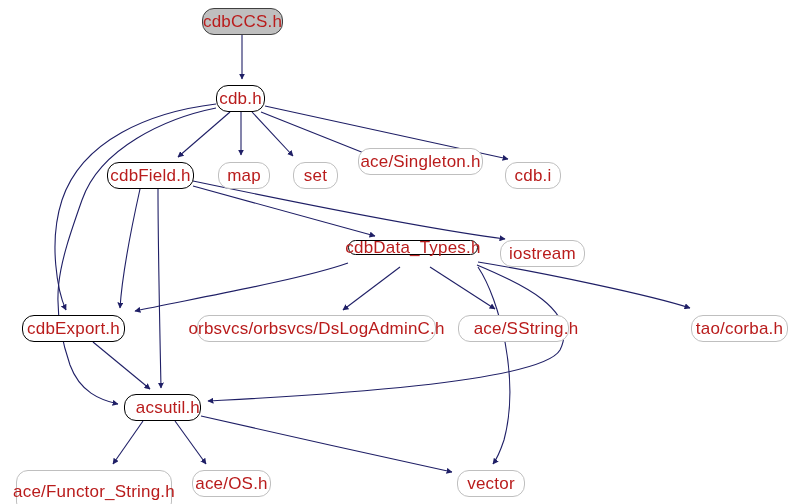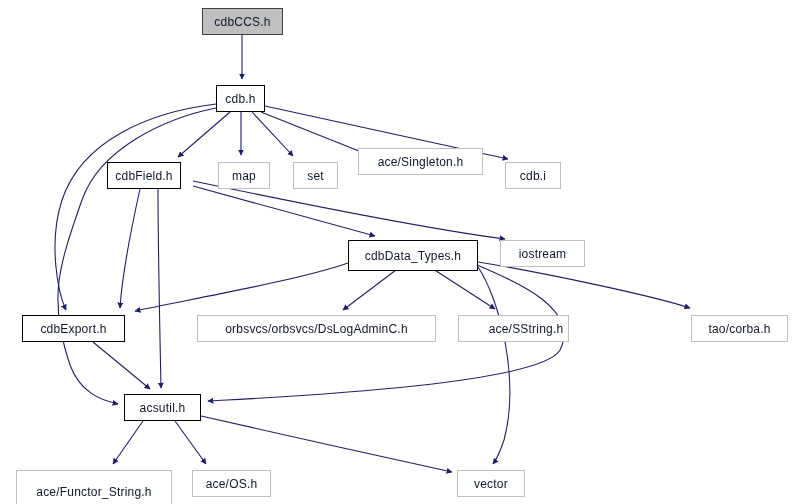--- a/index.html
+++ b/index.html
@@ -2,22 +2,22 @@
 <html><head>
 <meta charset="utf-8">
 <style>
   html,body{margin:0;padding:0;background:#ffffff;}
   body{width:792px;height:504px;overflow:hidden;
        font-family:"Liberation Sans","DejaVu Sans",sans-serif;}
   #graph{position:relative;width:792px;height:504px;background:#ffffff;}
   #edges{position:absolute;left:0;top:0;width:792px;height:504px;}
   .node{position:absolute;box-sizing:border-box;display:flex;
         align-items:center;justify-content:center;
-        font-size:12px;color:#0f172a;letter-spacing:.2px;
-        white-space:nowrap;background:#ffffff;}
+        font-size:17px;color:#b91c1c;letter-spacing:.2px;
+        white-space:nowrap;background:#ffffff;border-radius:12px;}
   .node.plain{border:1px solid #bfbfbf;}
   .node.bold{border:1px solid #000000;}
   .node.current{border:1px solid #404040;background:#bfbfbf;}
   .node span{pointer-events:none;}
 </style>
 </head>
 <body>
 
 <div id="graph">
   <svg id="edges" viewBox="0 0 792 504" xmlns="http://www.w3.org/2000/svg">
@@ -51,54 +51,54 @@
         <path d="M201,416 C256,429 388,458 452,472" fill="none" stroke="#1f1f66" stroke-width="1.1" marker-end="url(#arrow)"></path>
       </g>
   </svg>
   <div id="node-layer">
       <div class="node current" style="left: 202px; top: 8px; width: 81px; height: 27px;">
         <span>cdbCCS.h</span>
       </div>
       <div class="node bold" style="left: 216px; top: 85px; width: 49px; height: 27px;">
         <span>cdb.h</span>
       </div>
-      <div class="node bold" style="left: 107px; top: 162px; width: 74px; height: 27px;">
+      <div class="node bold" style="left: 107px; top: 162px; width: 87px; height: 27px;">
         <span>cdbField.h</span>
       </div>
       <div class="node plain" style="left: 218px; top: 162px; width: 52px; height: 27px;">
         <span>map</span>
       </div>
       <div class="node plain" style="left: 293px; top: 162px; width: 45px; height: 27px;">
         <span>set</span>
       </div>
       <div class="node plain" style="left: 358px; top: 148px; width: 125px; height: 27px;">
         <span>ace/Singleton.h</span>
       </div>
       <div class="node plain" style="left: 505px; top: 162px; width: 56px; height: 27px;">
         <span>cdb.i</span>
       </div>
-      <div class="node bold" style="left: 348px; top: 240px; width: 130px; height: 31px;">
+      <div class="node bold" style="left: 348px; top: 240px; width: 130px; height: 15px;">
         <span>cdbData_Types.h</span>
       </div>
       <div class="node plain" style="left: 500px; top: 240px; width: 85px; height: 27px;">
         <span>iostream</span>
       </div>
       <div class="node bold" style="left: 22px; top: 315px; width: 103px; height: 27px;">
         <span>cdbExport.h</span>
       </div>
       <div class="node plain" style="left: 197px; top: 315px; width: 239px; height: 27px;">
         <span>orbsvcs/orbsvcs/DsLogAdminC.h</span>
       </div>
       <div class="node plain" style="left: 458px; top: 315px; width: 111px; height: 27px; padding-left: 25px;">
         <span>ace/SString.h</span>
       </div>
       <div class="node plain" style="left: 691px; top: 315px; width: 97px; height: 27px;">
         <span>tao/corba.h</span>
       </div>
-      <div class="node bold" style="left: 124px; top: 394px; width: 77px; height: 27px;">
+      <div class="node bold" style="left: 124px; top: 394px; width: 77px; height: 27px; justify-content: flex-end;">
         <span>acsutil.h</span>
       </div>
       <div class="node plain" style="left: 16px; top: 470px; width: 156px; height: 44px;">
         <span>ace/Functor_String.h</span>
       </div>
       <div class="node plain" style="left: 192px; top: 470px; width: 79px; height: 27px;">
         <span>ace/OS.h</span>
       </div>
       <div class="node plain" style="left: 457px; top: 470px; width: 68px; height: 27px;">
         <span>vector</span>

